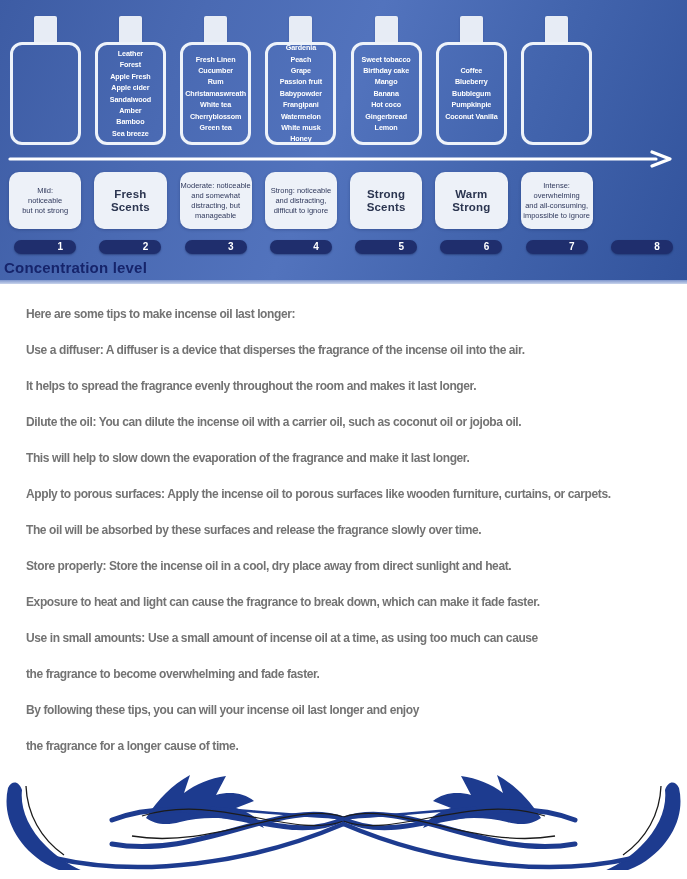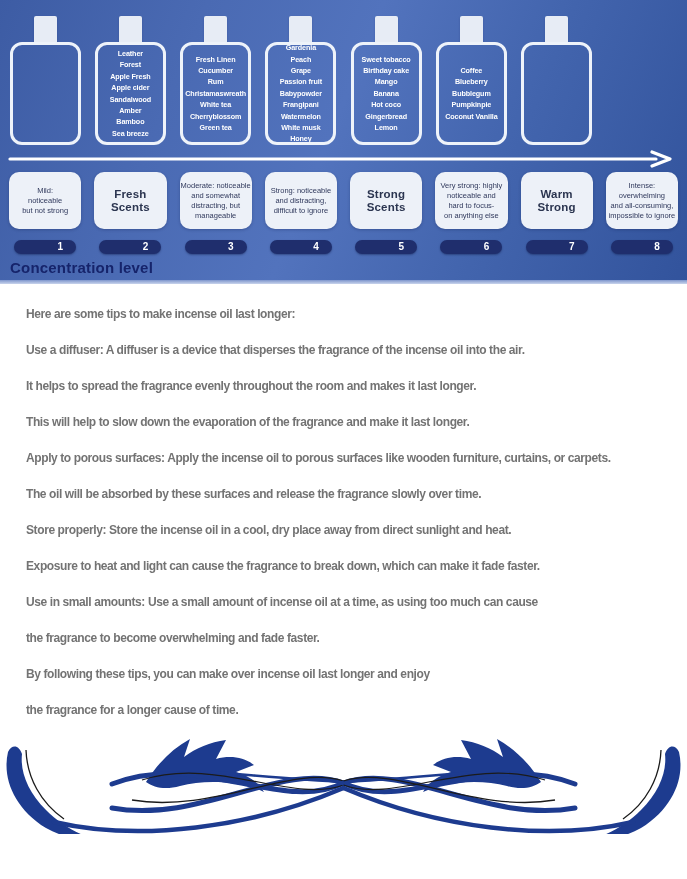--- a/index.html
+++ b/index.html
@@ -33,21 +33,21 @@
   .ibox.em .ibox-text{font-size:11.5px;font-weight:700;color:#2b3550;letter-spacing:.2px;line-height:13px;}
 
   
   .pills-row{margin-top:11px;}
   .pill{width:62px;height:14px;margin:0 auto;background:#1f2e6d;border-radius:8px;
         display:flex;align-items:center;justify-content:flex-end;padding-right:13px;box-sizing:border-box;
         box-shadow:0 1px 2px rgba(10,20,60,.4);}
   .pill span{color:#fff;font-weight:700;font-size:10px;line-height:10px;}
 
   
-  .conc-label{margin-top:5px;padding-left:10px;color:#16246b;font-weight:700;font-size:15px;
+  .conc-label{margin-top:5px;padding-left:4px;color:#16246b;font-weight:700;font-size:15px;
               letter-spacing:.2px;}
   .header-strip{position:absolute;left:0;bottom:0;width:100%;height:4px;
                 background:linear-gradient(#7d95cc,#c9d4ec);}
 
   
   .tips{padding:12px 4px 0 26px;}
   .tip-line{font-size:12px;font-weight:700;letter-spacing:-0.4px;line-height:36px;
             color:#737373;white-space:nowrap;}
 
   
@@ -158,26 +158,20 @@
 manageable</div>
       </div>
       <div class="ibox">
         <div class="ibox-text">Strong: noticeable
 and distracting,
 difficult to ignore</div>
       </div>
       <div class="ibox em">
         <div class="ibox-text">Strong Scents</div>
       </div>
-      <div class="ibox">
-        <div class="ibox-text">Very strong: highly
-noticeable and
-hard to focus-
-on anything else</div>
-      </div>
       <div class="ibox em">
         <div class="ibox-text">Warm Strong</div>
       </div>
       <div class="ibox">
         <div class="ibox-text">Intense:
 overwhelming
 and all-consuming,
 impossible to ignore</div>
       </div>
     </div>
@@ -210,28 +204,29 @@
     </div>
 
     <div class="conc-label">Concentration level</div>
     <div class="header-strip"></div>
   </div>
 
   <div class="tips">
     <div class="tip-line">Here are some tips to make incense oil last longer:</div>
     <div class="tip-line">Use a diffuser: A diffuser is a device that disperses the fragrance of the incense oil into the air.</div>
     <div class="tip-line">It helps to spread the fragrance evenly throughout the room and makes it last longer.</div>
+    <div class="tip-line">Dilute the oil: You can dilute the incense oil with a carrier oil, such as coconut oil or jojoba oil.</div>
     <div class="tip-line">This will help to slow down the evaporation of the fragrance and make it last longer.</div>
     <div class="tip-line">Apply to porous surfaces: Apply the incense oil to porous surfaces like wooden furniture, curtains, or carpets.</div>
     <div class="tip-line">The oil will be absorbed by these surfaces and release the fragrance slowly over time.</div>
     <div class="tip-line">Store properly: Store the incense oil in a cool, dry place away from direct sunlight and heat.</div>
     <div class="tip-line">Exposure to heat and light can cause the fragrance to break down, which can make it fade faster.</div>
     <div class="tip-line">Use in small amounts: Use a small amount of incense oil at a time, as using too much can cause</div>
     <div class="tip-line">the fragrance to become overwhelming and fade faster.</div>
-    <div class="tip-line">By following these tips, you can make over incense oil last longer and enjoy</div>
+    <div class="tip-line">By following these tips, you can will your incense oil last longer and enjoy</div>
     <div class="tip-line">the fragrance for a longer cause of time.</div>
   </div>
 
   <svg class="flourish" width="687" height="104" viewBox="0 0 687 104">
     <defs>
       <g id="halfF">
 
         <path d="M8,22 C2,48 14,78 46,98 C60,106 76,110 88,107 C72,101 58,92 46,80 C28,62 20,42 22,24 C19,15 12,14 8,22 Z" fill="#1d3b8f"></path>
         <path d="M26,20 C27,48 41,73 64,89" fill="none" stroke="#1b1b1b" stroke-width="1.3"></path>
 

